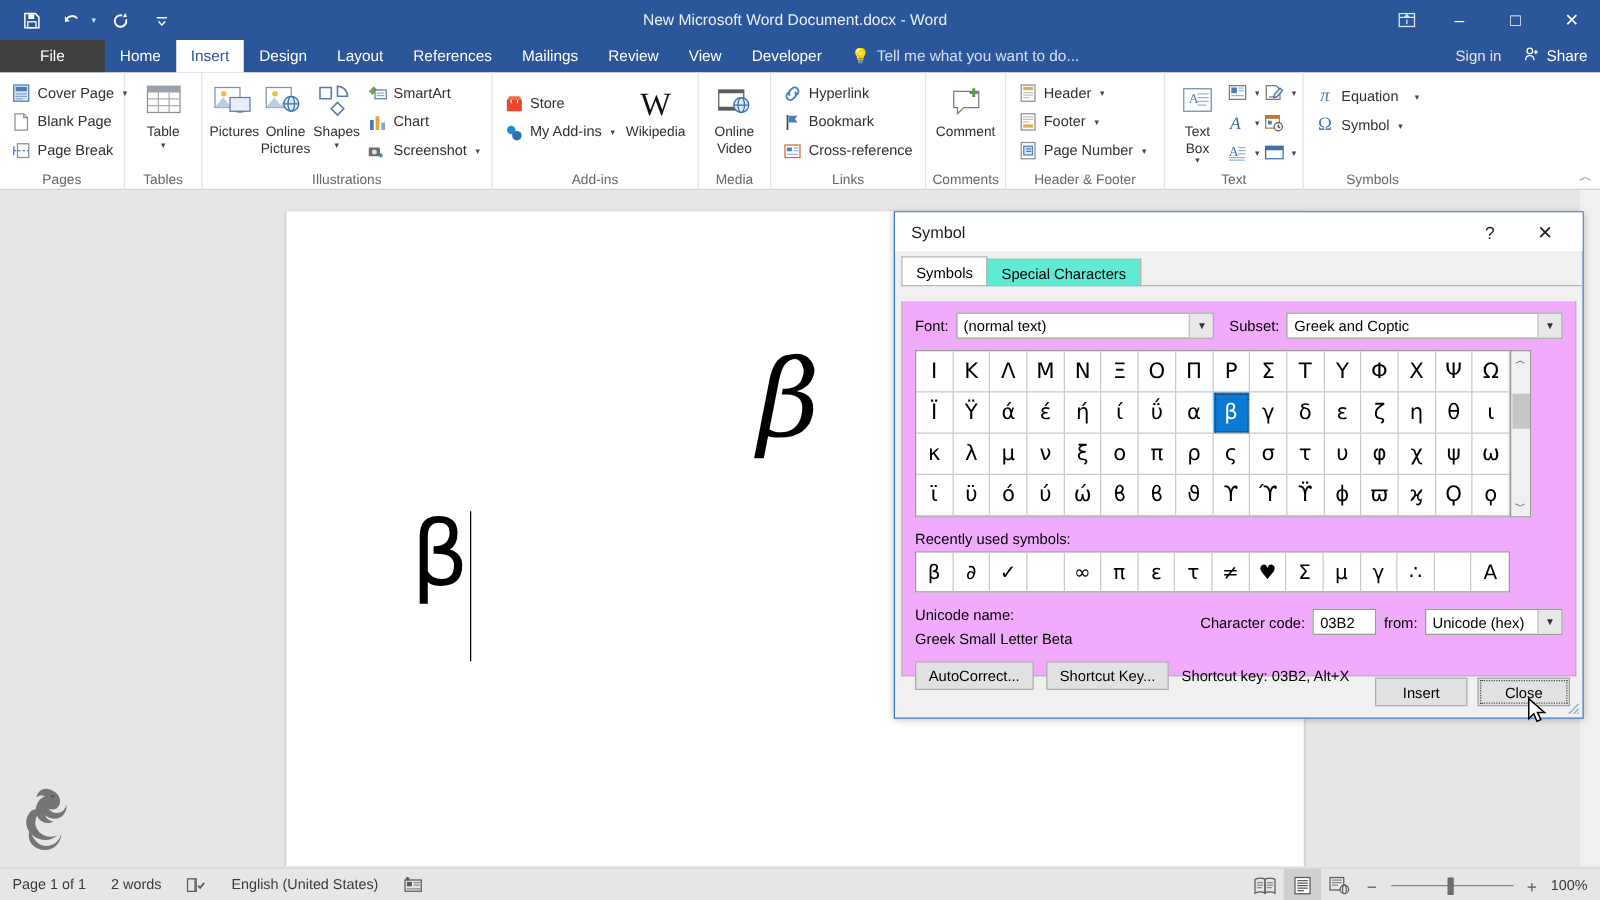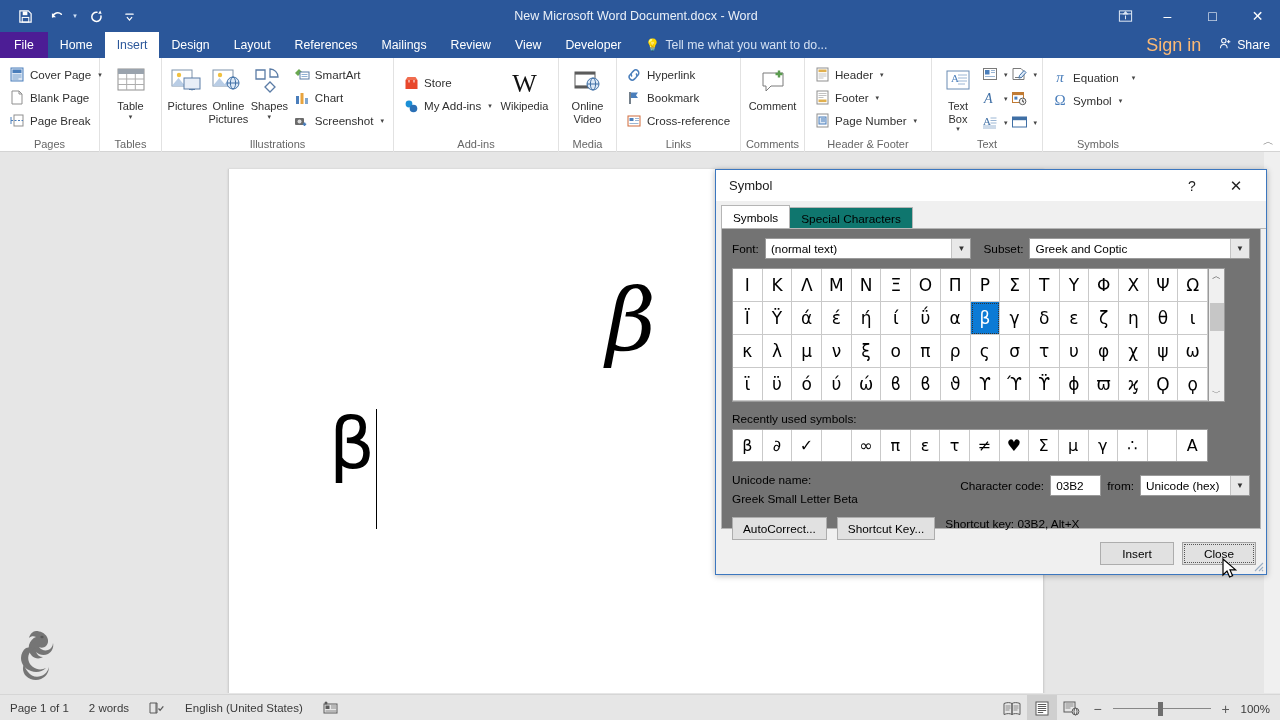--- a/index.html
+++ b/index.html
@@ -34,29 +34,29 @@
 
   
   .tabsrow {
     position: absolute; left: 0; top: 32px; width: 1280px; height: 26px;
     background: #2b579a; display: flex; align-items: flex-end;
   }
   .tab {
     height: 26px; padding: 0 12px; display: flex; align-items: center;
     font-size: 12.3px; color: #fff;
   }
-  .tab.file { background: #4c1d95; padding: 0 14px; margin-top: 14px; }
+  .tab.file { background: #404040; padding: 0 32px; margin-top: 14px; }
   .tab.active { background: #fff; color: #2b579a; }
   .tellme {
     display: flex; align-items: center; gap: 5px; height: 26px; padding-left: 12px;
     font-size: 12.3px; color: #d3e0f2; font-style: normal;
   }
   .bulb { color: #ffd966; font-size: 12px; }
   .signin-area { position: absolute; right: 0; top: 0; height: 26px; display: flex; align-items: center; }
-  .signin { font-size: 18px; color: #fdba74; padding: 0 10px; }
+  .signin { font-size: 12px; color: #e5e5e5; padding: 0 10px; }
   .share { font-size: 12.3px; color: #fff; padding: 0 10px 0 8px; display: flex; align-items: center; gap: 5px; height: 26px; }
 
   
   .ribbon {
     position: absolute; left: 0; top: 58px; width: 1280px; height: 94px;
     background: #fff; border-bottom: 1px solid #d4d4d4;
   }
   .rgroups { display: flex; height: 94px; }
   .rgroup { position: relative; height: 94px; padding: 3px 5px 0 5px; border-right: 1px solid #e2e2e2; }
   .rgroup:last-child { border-right: none; }
@@ -145,26 +145,26 @@
   .dlg-title {
     height: 31px; background: #fff; display: flex; align-items: center; padding-left: 13px;
     font-size: 13px; color: #1a1a1a; position: relative;
   }
   .dlg-help { position: absolute; right: 62px; top: 6px; width: 24px; height: 20px; display:flex;align-items:center;justify-content:center; font-size: 14px; color: #222; }
   .dlg-close { position: absolute; right: 18px; top: 5px; width: 24px; height: 22px; display:flex;align-items:center;justify-content:center; font-size: 15px; color: #222; }
 
   .tabstrip { display: flex; align-items: flex-end; height: 24px; margin: 4px 0 0 5px; position: relative; }
   .dtab {
     height: 22px; padding: 0 11px; display: flex; align-items: center;
-    font-size: 11.8px; background: #0f766e; border: 1px solid #b5b5b5; border-bottom: none; margin-right: -1px;
+    font-size: 11.8px; background: #5eead4; border: 1px solid #b5b5b5; border-bottom: none; margin-right: -1px;
   }
   .dtab.active { background: #fff; height: 24px; }
   .tabline { position: absolute; left: 0; bottom: 0; width: 100%; height: 1px; background: #b5b5b5; }
 
-  .panel { background: #737373; border: 1px solid #b5b5b5; border-top: none; margin: 0 5px; padding: 9px 10px 10px 10px; height: 300px; position: relative; }
+  .panel { background: #f0abfc; border: 1px solid #b5b5b5; border-top: none; margin: 12px 5px; padding: 9px 10px 10px 10px; height: 300px; position: relative; }
 
   .row-font { display: flex; align-items: center; gap: 6px; }
   .lbl { font-size: 11.8px; color: #000; white-space: nowrap; }
   .combo {
     position: relative; height: 21px; background: #fff; border: 1px solid #9a9a9a;
     display: flex; align-items: center; padding: 0 22px 0 5px; font-size: 11.8px; color: #000;
   }
   .combo .arrow {
     position: absolute; right: 0; top: 0; width: 19px; height: 19px;
     background: #e8e8e8; border-left: 1px solid #c4c4c4;
@@ -205,21 +205,21 @@
   .info-row { margin-top: 11px; display: flex; align-items: flex-start; }
   .uni-col { width: 243px; }
   .uni-name-lbl { font-size: 11.8px; }
   .uni-name-val { font-size: 11.8px; margin-top: 5px; }
   .code-col { display: flex; align-items: center; gap: 6px; padding-top: 2px; }
   .codebox {
     width: 51px; height: 21px; border: 1px solid #9a9a9a; background: #fff;
     display: flex; align-items: center; padding-left: 5px; font-size: 11.8px;
   }
 
-  .btn-row { margin-top: 11px; display: flex; align-items: flex-start; gap: 10px; }
+  .btn-row { margin-top: 11px; display: flex; align-items: center; gap: 10px; }
   .dbtn {
     background: #e1e1e1; border: 1px solid #adadad; height: 23px; padding: 0 10px;
     display: flex; align-items: center; justify-content: center; font-size: 11.8px; color: #000;
   }
   .dbtn.wide { min-width: 93px; }
   .shortcut-txt { font-size: 11.8px; }
 
   .dlg-footer { position: absolute; right: 10px; bottom: 9px; display: flex; gap: 8px; align-items: center; }
   .dbtn.action { width: 74px; height: 23px; }
   .dbtn.focused { border: 1px solid #a3a3a3; position: relative; }

